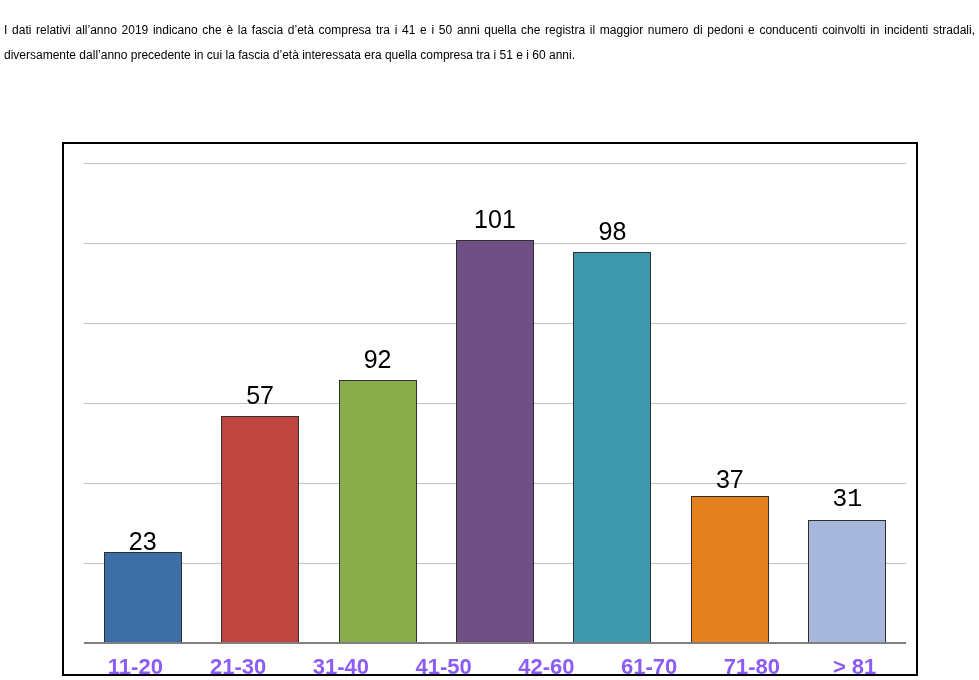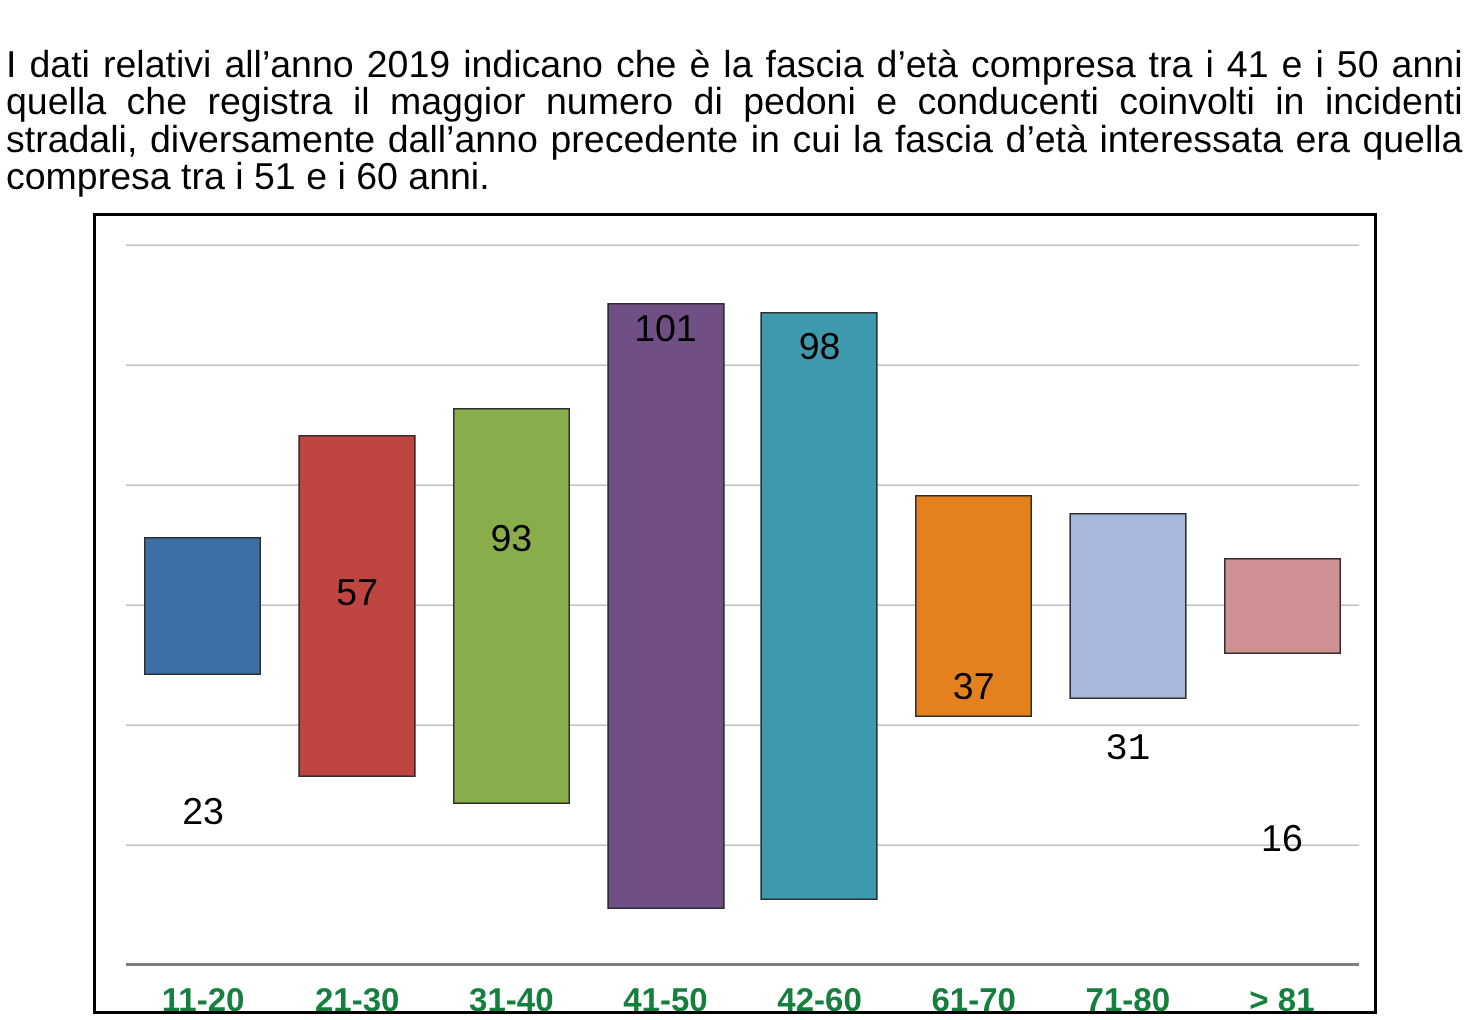--- a/index.html
+++ b/index.html
@@ -17,21 +17,21 @@
   .page {
     position: relative;
     width: 979px;
     height: 680px;
   }
   .intro-text {
     position: absolute;
     left: 4px;
     top: 6px;
     width: 971px;
-    font-size: 25px;
+    font-size: 12px;
     line-height: 25px;
     text-align: justify;
     text-justify: inter-word;
     color: #000;
   }
   .chart-box {
     position: absolute;
     left: 62px;
     top: 142px;
     width: 856px;
@@ -86,21 +86,21 @@
     display: flex;
     align-items: flex-end;
     justify-content: space-around;
   }
   .bar-slot {
     position: relative;
     flex: 1 1 0;
     height: 100%;
     display: flex;
     flex-direction: column;
-    justify-content: center;
+    justify-content: flex-end;
     align-items: center;
   }
   .bar-value {
     position: absolute;
     width: 100%;
     text-align: center;
     font-size: 25px;
     color: #000;
     font-family: "Liberation Sans", sans-serif;
   }
@@ -117,21 +117,21 @@
     height: 34px;
     display: flex;
     align-items: center;
     justify-content: space-around;
   }
   .x-label {
     flex: 1 1 0;
     text-align: center;
     font-size: 22px;
     font-weight: bold;
-    color: #15803d;
+    color: #8b5cf6;
   }
 </style>
 </head>
 <body>
 
 <div class="page">
 
   <p class="intro-text">I dati relativi all’anno 2019 indicano che è la fascia d’età compresa tra i 41 e i 50 anni quella che registra il maggior numero di pedoni e conducenti coinvolti in incidenti stradali, diversamente dall’anno precedente in cui la fascia d’età interessata era quella compresa tra i 51 e i 60 anni.</p>
 
   <div class="chart-box">
@@ -149,42 +149,38 @@
         <div class="bars">
             <div class="bar-slot">
               <div class="bar-value" style="bottom: 88px;">23</div>
               <div class="bar" style="height: 92px; background: rgb(61, 110, 165);"></div>
             </div>
             <div class="bar-slot">
               <div class="bar-value" style="bottom: 234px; margin-top: 24px;">57</div>
               <div class="bar" style="height: 228px; background: rgb(191, 69, 65);"></div>
             </div>
             <div class="bar-slot">
-              <div class="bar-value" style="bottom: 270px;">93</div>
+              <div class="bar-value" style="bottom: 270px;">92</div>
               <div class="bar" style="height: 264px; background: rgb(138, 173, 75);"></div>
             </div>
             <div class="bar-slot">
               <div class="bar-value" style="bottom: 410px;">101</div>
               <div class="bar" style="height: 404px; background: rgb(111, 79, 132);"></div>
             </div>
             <div class="bar-slot">
               <div class="bar-value" style="bottom: 398px; margin-top: 45px;">98</div>
               <div class="bar" style="height: 392px; background: rgb(63, 153, 173);"></div>
             </div>
             <div class="bar-slot">
-              <div class="bar-value" style="bottom: 171px;">37</div>
+              <div class="bar-value" style="bottom: 150px;">37</div>
               <div class="bar" style="height: 148px; background: rgb(229, 128, 31);"></div>
             </div>
             <div class="bar-slot">
               <div class="bar-value" style="bottom: 130px; font-family: Liberation Mono, monospace;">31</div>
               <div class="bar" style="height: 124px; background: rgb(168, 184, 221);"></div>
-            </div>
-            <div class="bar-slot">
-              <div class="bar-value" style="bottom: 70px;">16</div>
-              <div class="bar" style="height: 64px; background: rgb(207, 144, 147);"></div>
             </div>
           </div>
         <div class="axis-line"></div>
       </div>
 
       <div class="x-axis">
           <div class="x-label">11-20</div>
           <div class="x-label">21-30</div>
           <div class="x-label">31-40</div>
           <div class="x-label">41-50</div>

